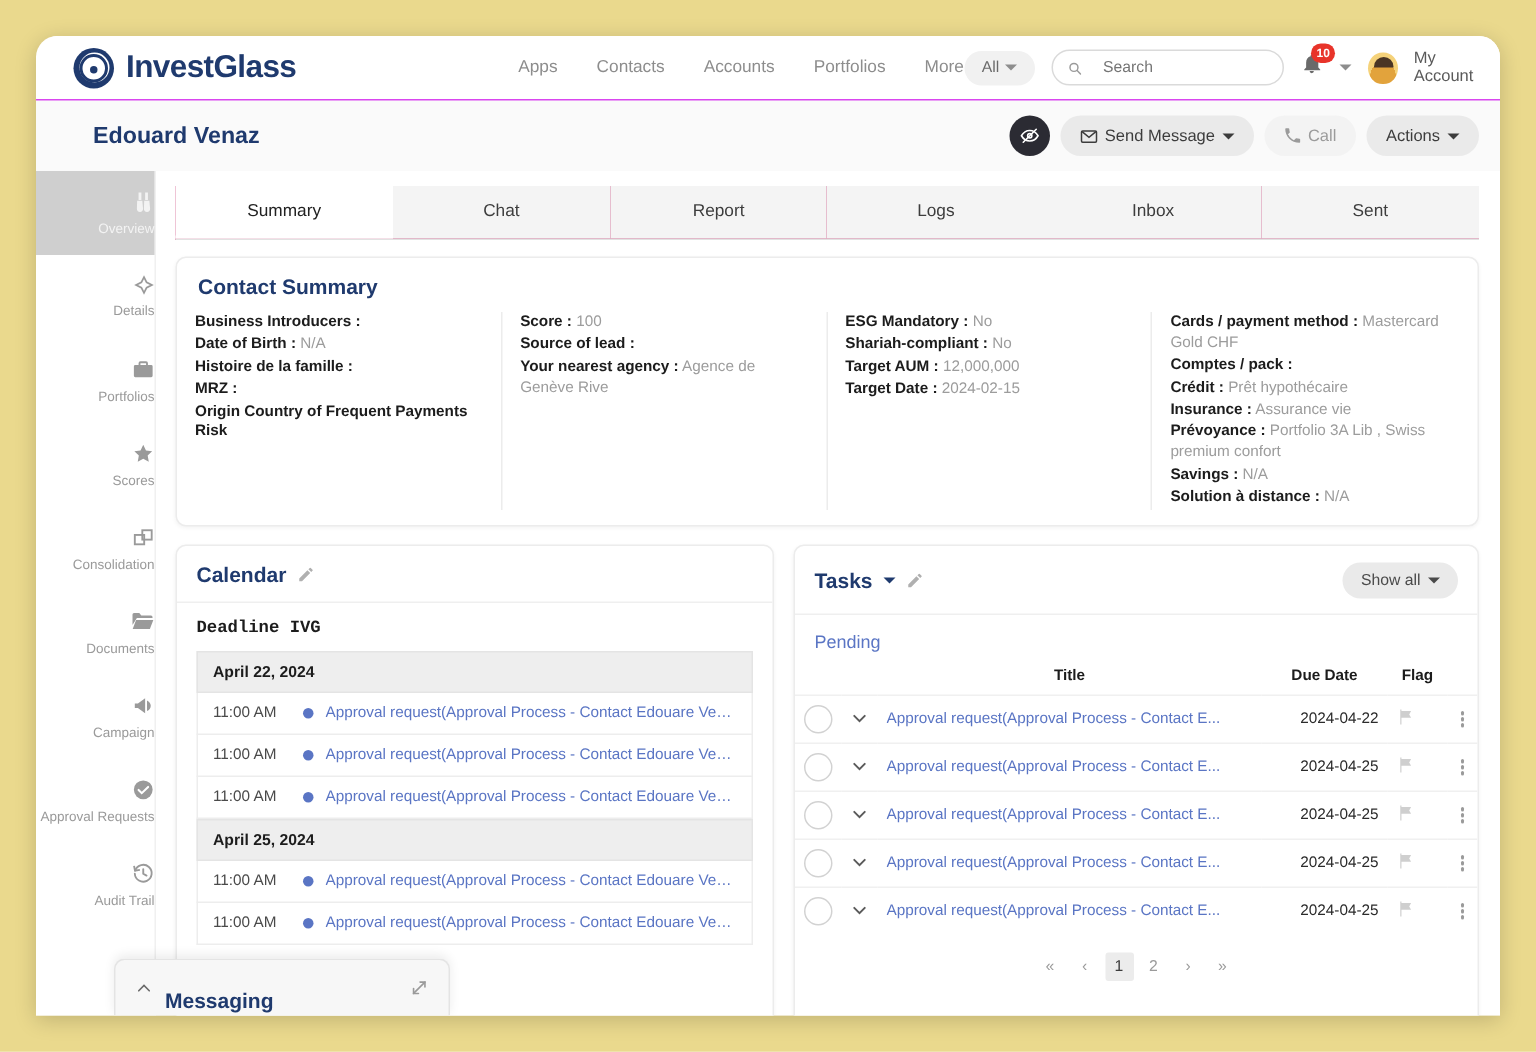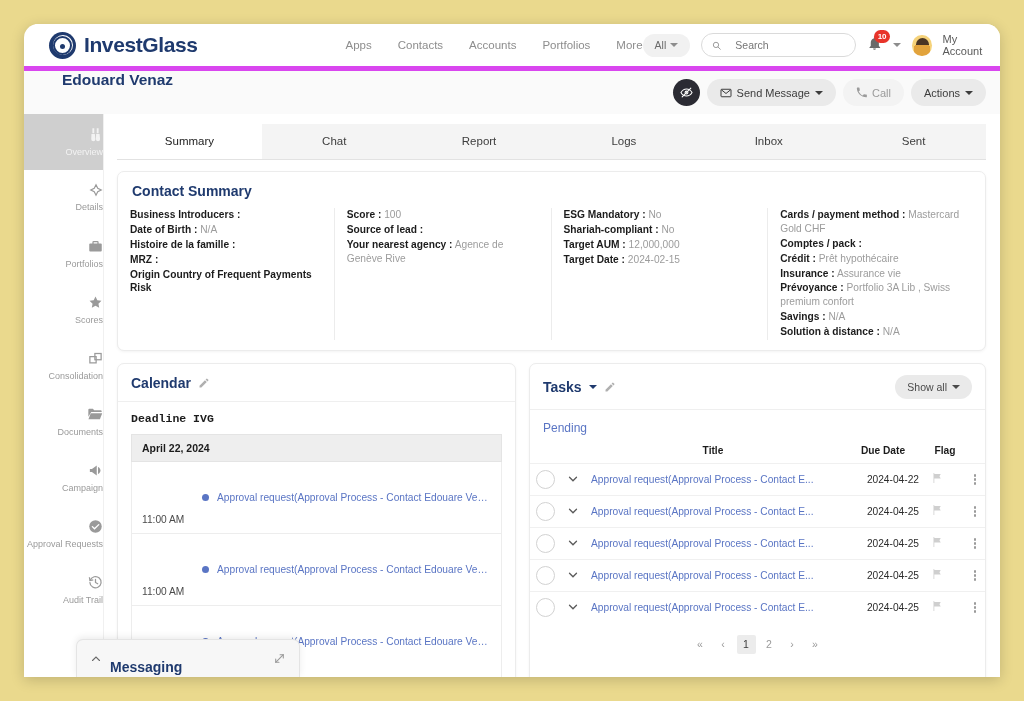--- a/index.html
+++ b/index.html
@@ -79,22 +79,22 @@
   }
   .avatar::after{
     content:""; position:absolute; left:4px; top:3px; width:13px; height:7px;
     border-radius: 7px 7px 0 0; background:#4a3524;
   }
   .acct { font-size: 11px; color: #5a5a5a; cursor: pointer; }
 
   
   .contact-header {
     height: 48px; background: #fafafa;
-    border-top: 5px solid #d946ef;
-    display: flex; padding: 0 14px 0 38px;
+    border-top: 1px solid #d946ef;
+    display: flex; align-items: center; padding: 0 14px 0 38px;
   }
   .contact-name { font-size: 15.5px; font-weight: 700; color: #1f3a6e; }
   .hdr-actions { margin-left: auto; display: flex; align-items: center; gap: 7px; }
   .eye-btn {
     width: 27px; height: 27px; border-radius: 50%; background: #2b2b33;
     display: flex; align-items: center; justify-content: center; cursor: pointer;
   }
   .pill-btn {
     height: 27px; border-radius: 14px; background: #eaeaea; border: none;
     display: flex; align-items: center; gap: 5px; padding: 0 13px;
@@ -171,21 +171,21 @@
   .cal-list { padding: 0 13px 0; }
   .cal-day {
     background: #eeeeee; font-size: 10.5px; font-weight: 700; color: #1c1c1c;
     padding: 7px 10px; border: 1px solid #e4e4e4;
   }
   .cal-row {
     display: flex; align-items: center; gap: 8px;
     padding: 8px 10px; border: 1px solid #ededed; border-top: none;
     font-size: 10.2px;
   }
-  .cal-time { color: #4a4a4a; width: 52px; flex-shrink: 0; margin-top: 44px; }
+  .cal-time { color: #4a4a4a; width: 52px; flex-shrink: 0; }
   .cal-dot { width: 7px; height: 7px; border-radius: 50%; background: #5a75c4; flex-shrink: 0; }
   .cal-link {
     color: #5a75c4; text-decoration: none; white-space: nowrap;
     overflow: hidden; text-overflow: ellipsis; cursor: pointer;
   }
   .show-more-wrap { padding: 12px 13px 14px; }
   .show-more {
     background: #eaeaea; border: none; border-radius: 15px; height: 27px;
     padding: 0 16px; font-size: 11px; color: #3c3c3c; cursor: pointer; font-family: inherit;
   }

